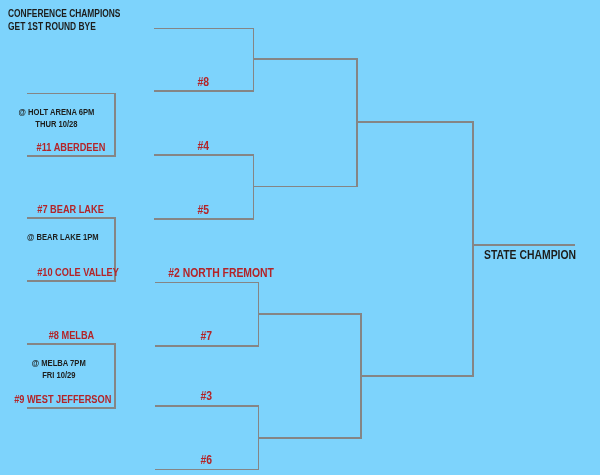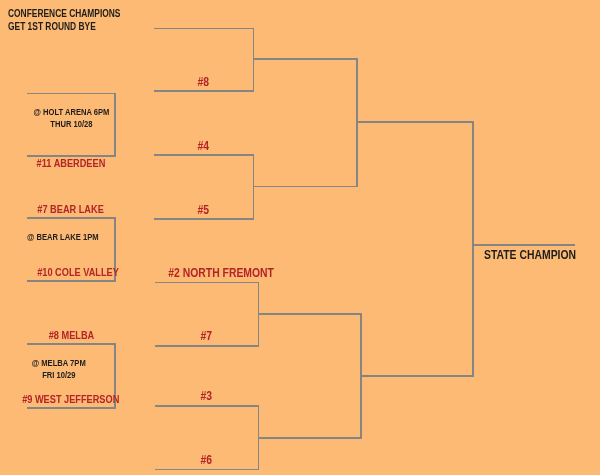--- a/index.html
+++ b/index.html
@@ -4,21 +4,21 @@
 <style>
   :root{
     --team-red:#b32428;
     --text-black:#1d1d1b;
     --line-gray:#858585;
   }
   html,body{margin:0;padding:0;background:#ffffff;}
   .stage{
     position:relative;
     width:600px;height:475px;
-    background:#fdba74;
+    background:#7dd3fc;
     overflow:hidden;
     font-family:"Liberation Sans", sans-serif;
   }
   
   .hl{position:absolute;height:1.5px;background:var(--line-gray,#858585);}
   .vl{position:absolute;width:1.5px;background:var(--line-gray,#858585);}
   
   .lbl{position:absolute;text-align:center;white-space:nowrap;font-weight:700;}
   .cond{display:inline-block;transform:scaleX(0.8);transform-origin:50% 50%;white-space:nowrap;}
   .condL{display:inline-block;transform:scaleX(0.8);transform-origin:0 50%;white-space:nowrap;}
@@ -36,44 +36,44 @@
 <div class="stage">
 
   <div class="lbl note blk" style="left:8px;top:7px;">
     <span class="condL">CONFERENCE CHAMPIONS</span><br>
     <span class="condL">GET 1ST ROUND BYE</span>
   </div>
 
   <div class="hl" style="left:27px;top:92.5px;width:88px"></div>
   <div class="hl" style="left:27px;top:155px;width:88.5px"></div>
   <div class="vl" style="left:114px;top:92.5px;height:64px"></div>
-  <div class="lbl ven blk" style="left:15px;top:106px;width:112px">
+  <div class="lbl ven blk" style="left:0;top:106px;width:112px">
     <div><span class="cond">@ HOLT ARENA 6PM</span></div>
     <div><span class="cond">THUR 10/28</span></div>
   </div>
-  <div class="lbl t11 red" style="left:27px;top:157px;width:88px"><span class="cond">#11 ABERDEEN</span></div>
+  <div class="lbl t11 red" style="left:27px;top:141px;width:88px"><span class="cond">#11 ABERDEEN</span></div>
 
   <div class="hl" style="left:27px;top:217px;width:88px"></div>
   <div class="hl" style="left:27px;top:280px;width:88.5px"></div>
   <div class="vl" style="left:114px;top:217px;height:64.5px"></div>
   <div class="lbl t11 red" style="left:27px;top:203px;width:88px"><span class="cond">#7 BEAR LAKE</span></div>
   <div class="lbl ven blk" style="left:7px;top:231px;width:112px">
     <div><span class="cond">@ BEAR LAKE 1PM</span></div>
   </div>
   <div class="lbl t11 red" style="left:27px;top:266px;width:88px"><span class="cond">#10 COLE VALLEY</span></div>
 
   <div class="hl" style="left:27px;top:343px;width:88px"></div>
   <div class="hl" style="left:27px;top:407px;width:88.5px"></div>
   <div class="vl" style="left:114px;top:343px;height:65.5px"></div>
   <div class="lbl t11 red" style="left:27px;top:329px;width:88px"><span class="cond">#8 MELBA</span></div>
   <div class="lbl ven blk" style="left:3px;top:357px;width:112px">
     <div><span class="cond">@ MELBA 7PM</span></div>
     <div><span class="cond">FRI 10/29</span></div>
   </div>
-  <div class="lbl t11 red" style="left:10px;top:393px;width:112px"><span class="cond">#9 WEST JEFFERSON</span></div>
+  <div class="lbl t11 red" style="left:2px;top:393px;width:112px"><span class="cond">#9 WEST JEFFERSON</span></div>
 
   <div class="hl" style="left:154px;top:27.5px;width:99px"></div>
   <div class="hl" style="left:154px;top:90px;width:100px"></div>
   <div class="vl" style="left:252.5px;top:27.5px;height:64px"></div>
   <div class="hl" style="left:252.5px;top:58px;width:104px"></div>
   <div class="lbl t13 red" style="left:154px;top:75px;width:99px"><span class="cond">#8</span></div>
 
   <div class="hl" style="left:154px;top:154px;width:99px"></div>
   <div class="hl" style="left:154px;top:218px;width:100px"></div>
   <div class="vl" style="left:252.5px;top:154px;height:65.5px"></div>

